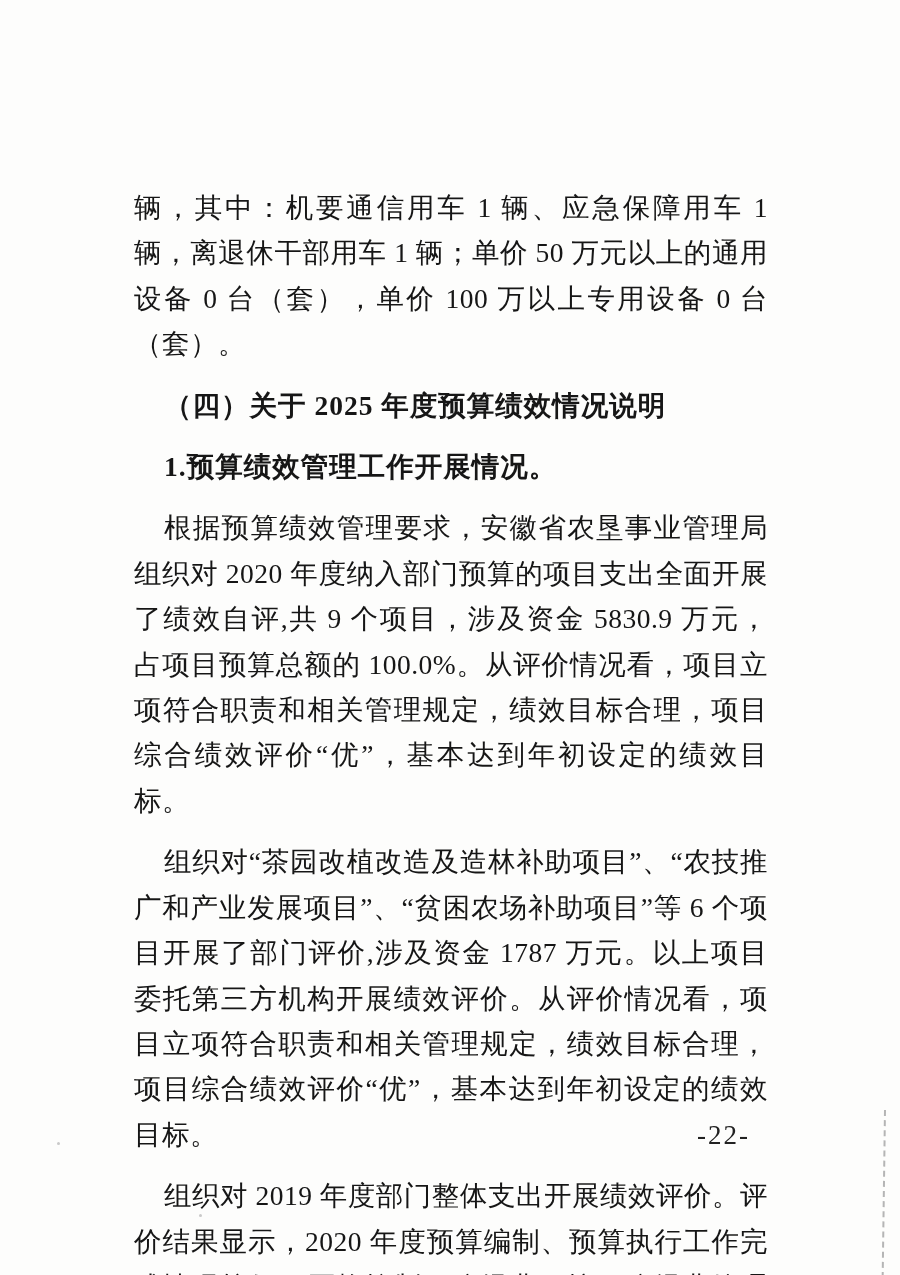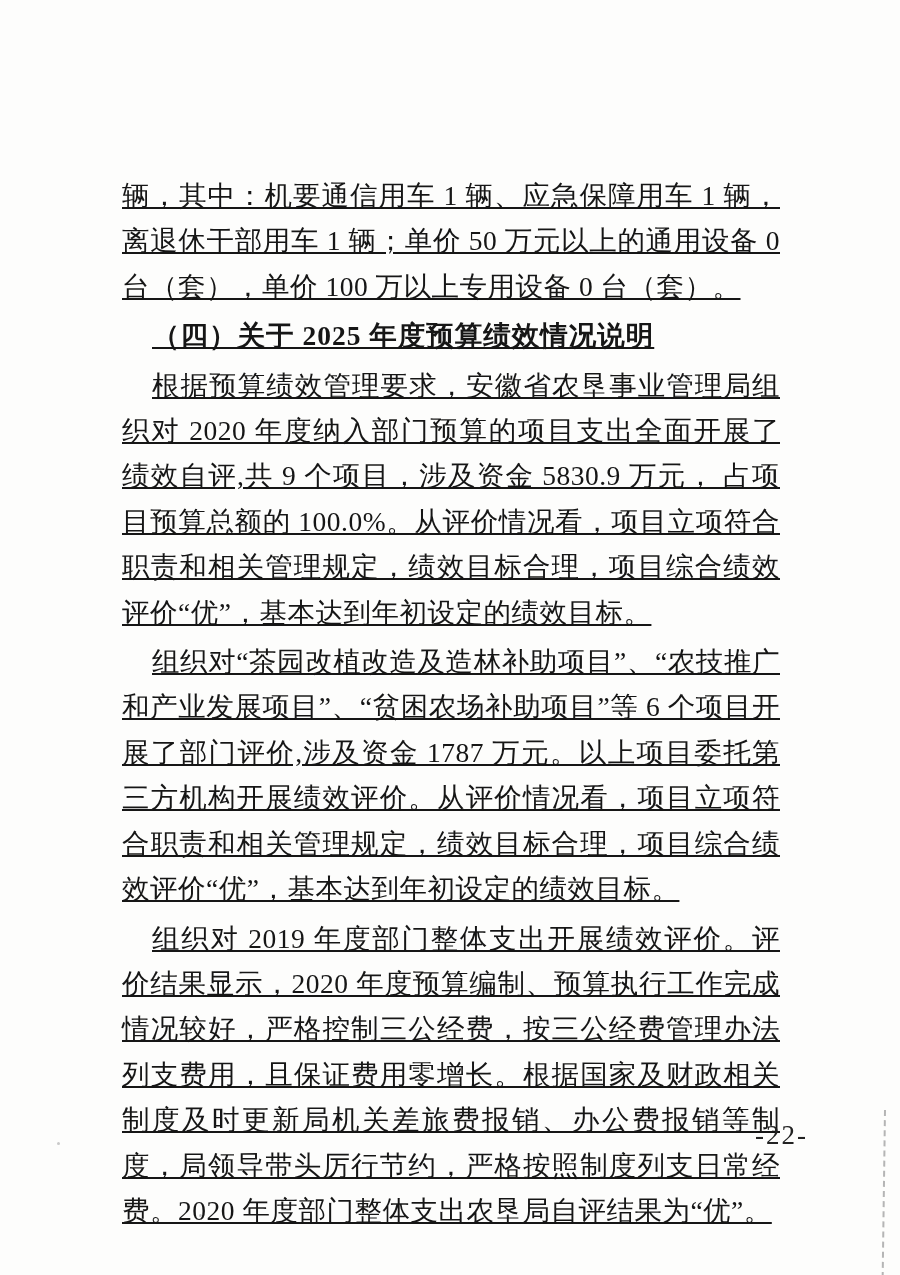--- a/index.html
+++ b/index.html
@@ -25,35 +25,34 @@
     top: 169px;
     width: 666px;
     color: #161616;
     font-size: 27.5px;
     line-height: 45.4px;
     text-align: justify;
     text-justify: inter-ideograph;
     letter-spacing: 0.5px;
   }
   .para {
-    margin: 4px;
+    margin: 16px;
     padding: 0;
     text-indent: 30px;
-    text-decoration: underline;
   }
   .para.no-indent {
     text-indent: 0;
   }
   .para.heading {
     font-weight: 700;
     letter-spacing: 1px;
   }
   .page-number {
     position: absolute;
-    left: 755px;
+    left: 697px;
     top: 1120px;
     color: #222222;
     font-size: 27px;
     letter-spacing: 2px;
     font-family: "Liberation Serif", "DejaVu Serif", serif;
   }
   .dashed-edge {
     position: absolute;
     left: 884px;
     top: 1110px;
@@ -73,20 +72,21 @@
   .speck-1 { left: 57px;  top: 1142px; }
   .speck-2 { left: 199px; top: 1214px; }
 </style>
 </head>
 <body>
 
 <div class="page">
   <main class="text-col">
     <p class="para no-indent">辆，其中：机要通信用车 1 辆、应急保障用车 1 辆，离退休干部用车 1 辆；单价 50 万元以上的通用设备 0 台（套），单价 100 万以上专用设备 0 台（套）。</p>
     <p class="para heading">（四）关于 2025 年度预算绩效情况说明</p>
+    <p class="para heading">1.预算绩效管理工作开展情况。</p>
     <p class="para">根据预算绩效管理要求，安徽省农垦事业管理局组织对 2020 年度纳入部门预算的项目支出全面开展了绩效自评,共 9 个项目，涉及资金 5830.9 万元， 占项目预算总额的 100.0%。从评价情况看，项目立项符合职责和相关管理规定，绩效目标合理，项目综合绩效评价“优”，基本达到年初设定的绩效目标。</p>
     <p class="para">组织对“茶园改植改造及造林补助项目”、“农技推广和产业发展项目”、“贫困农场补助项目”等 6 个项目开展了部门评价,涉及资金 1787 万元。以上项目委托第三方机构开展绩效评价。从评价情况看，项目立项符合职责和相关管理规定，绩效目标合理，项目综合绩效评价“优”，基本达到年初设定的绩效目标。</p>
     <p class="para">组织对 2019 年度部门整体支出开展绩效评价。评价结果显示，2020 年度预算编制、预算执行工作完成情况较好，严格控制三公经费，按三公经费管理办法列支费用，且保证费用零增长。根据国家及财政相关制度及时更新局机关差旅费报销、办公费报销等制度，局领导带头厉行节约，严格按照制度列支日常经费。2020 年度部门整体支出农垦局自评结果为“优”。</p>
   </main>
 
   <div class="page-number">-22-</div>
 
   <div class="dashed-edge"></div>
 
   <div class="speck speck-1"></div>

